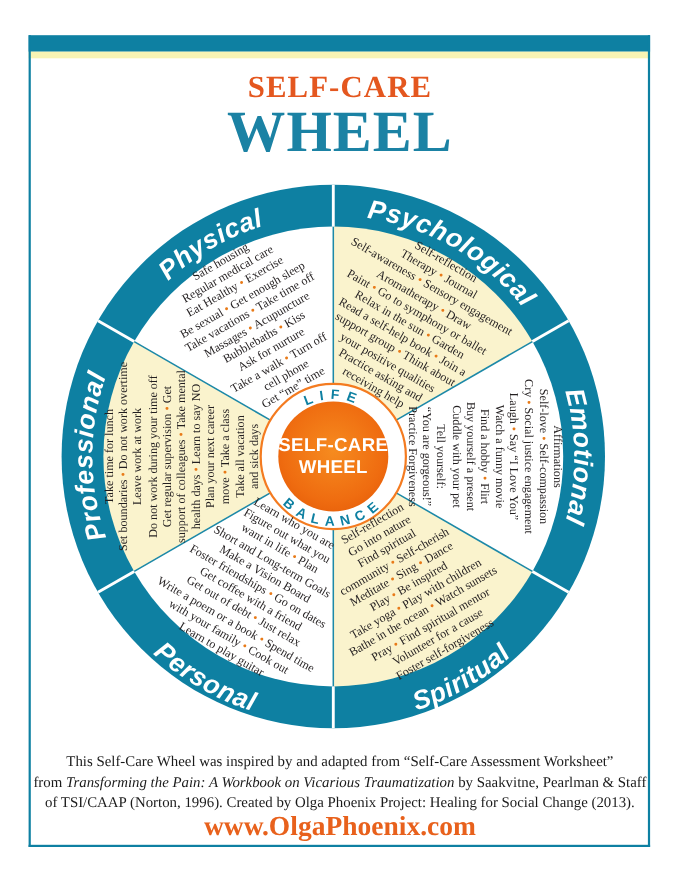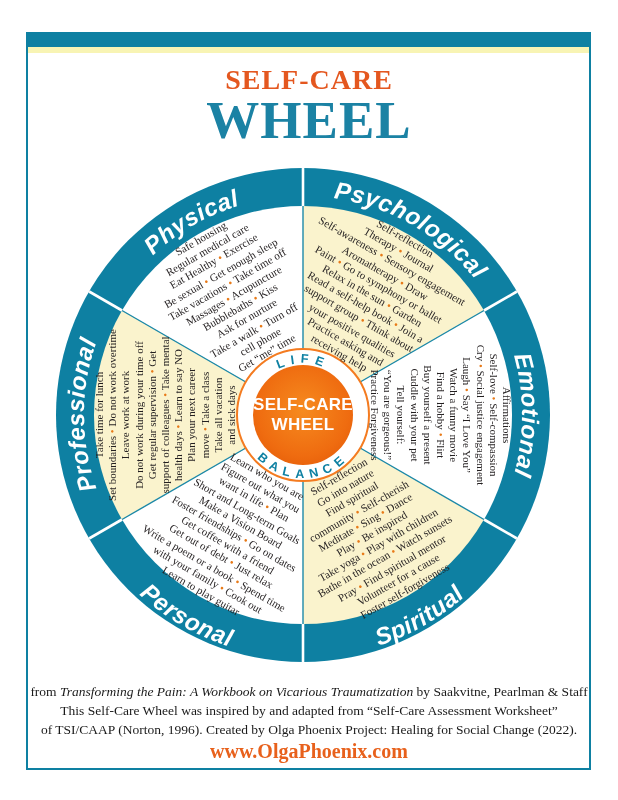--- a/index.html
+++ b/index.html
@@ -36,21 +36,21 @@
   .seg-personal     { left:234px; top:534px; transform:translate(-50%,-50%) rotate(30deg); }
   .seg-professional { left:166px; top:415px; transform:translate(-50%,-50%) rotate(-90deg); }
   
   .center-label { position:absolute; left:303px; top:415px; transform:translate(-50%,-50%);
                   width:110px; text-align:center; color:#ffffff;
                   font-family:"Liberation Sans", sans-serif; font-weight:bold;
                   font-size:17px; line-height:20px; letter-spacing:0.3px; }
   
   .footer { position:absolute; left:29px; top:682px; width:560px; text-align:center;
             font-size:13.5px; line-height:19px; color:#1a1a1a; }
-  .footer .site { margin-top:3px; font-size:20px; font-weight:bold; color:#e8611c; }
+  .footer .site { margin-top:3px; font-size:25px; font-weight:bold; color:#e8611c; }
   .footer i { font-style:italic; }
 </style>
 </head>
 <body>
 
 <div class="page">
 
   <div class="top-bar"></div>
   <div class="top-strip"></div>
   <div class="border-left"></div>
@@ -216,19 +216,19 @@
     <div>Take all vacation</div>
     <div>and sick days</div>
   </div>
 
   <div class="center-label">
     <div>SELF-CARE</div>
     <div>WHEEL</div>
   </div>
 
   <div class="footer">
+    <div>This Self-Care Wheel was inspired by and adapted from “Self-Care Assessment Worksheet”</div>
     <div><span>from </span><i>Transforming the Pain: A Workbook on Vicarious Traumatization</i><span> by Saakvitne, Pearlman &amp; Staff</span></div>
-    <div>This Self-Care Wheel was inspired by and adapted from “Self-Care Assessment Worksheet”</div>
-    <div>of TSI/CAAP (Norton, 1996). Created by Olga Phoenix Project: Healing for Social Change (2022).</div>
+    <div>of TSI/CAAP (Norton, 1996). Created by Olga Phoenix Project: Healing for Social Change (2013).</div>
     <div class="site">www.OlgaPhoenix.com</div>
   </div>
 
 </div>
 
 </body></html>

